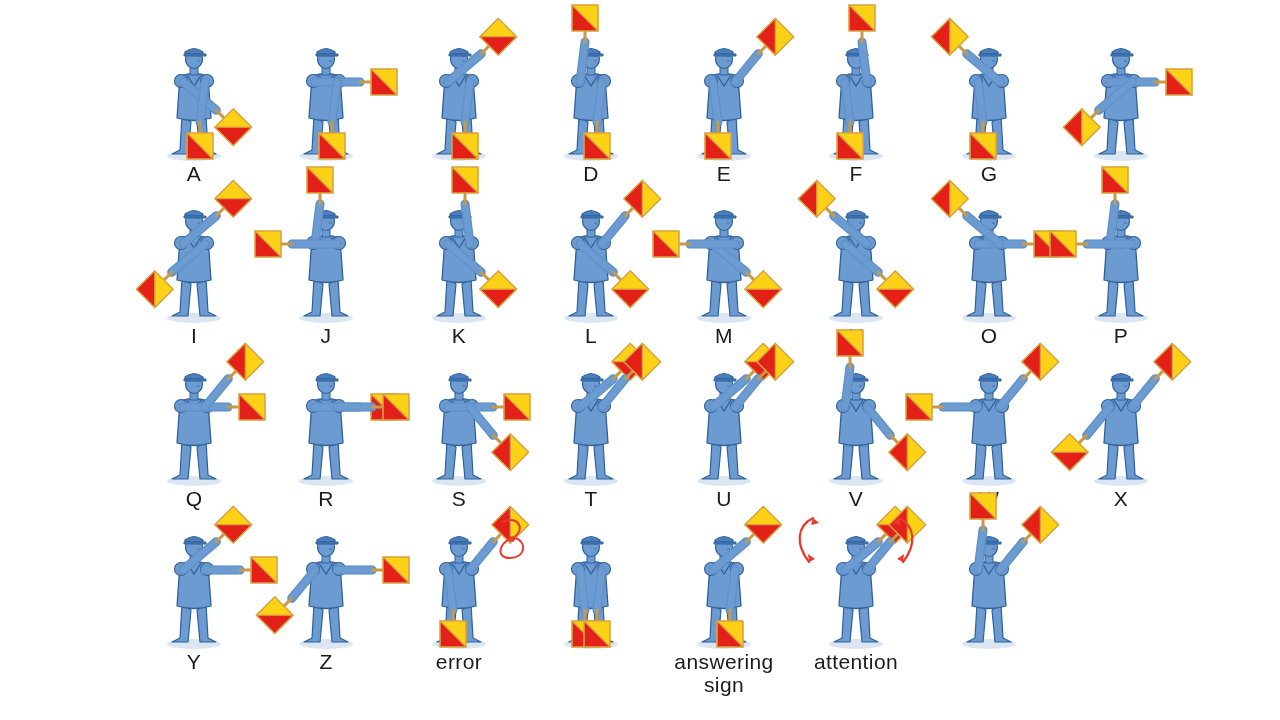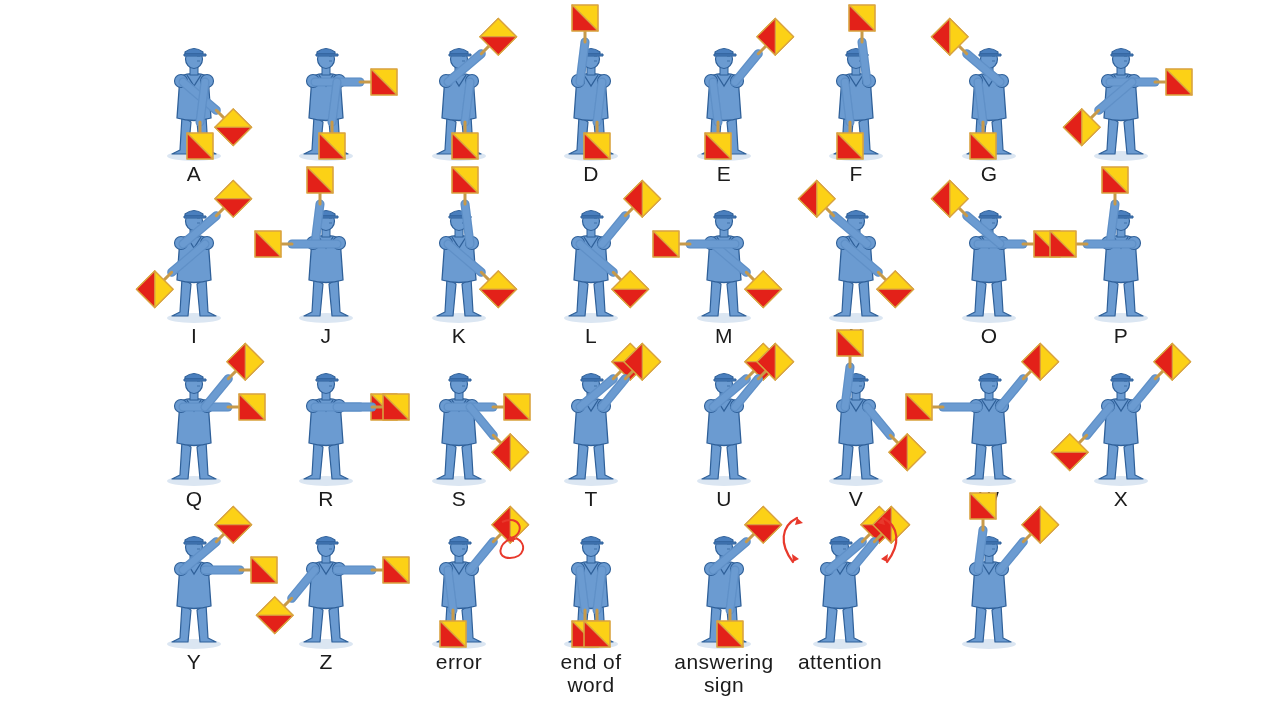--- a/index.html
+++ b/index.html
@@ -1063,22 +1063,20 @@
           <path d="M86,52 L80.99999999999999,92" stroke="#2f6099" stroke-width="9" stroke-linecap="round" fill="none" opacity="0.18"></path>
           <path d="M86,52 L80.99999999999999,92" stroke="#6b9bd1" stroke-width="6.5" stroke-linecap="round" fill="none"></path>
           <path d="M80.99999999999999,92 L80.99999999999999,108" stroke="#c79a4a" stroke-width="3" stroke-linecap="round"></path>
           <g transform="translate(80.99999999999999,116) rotate(0)">
             <path d="M-13,-13 L13,-13 L13,13 Z" fill="#fcd116" stroke="#d9a441" stroke-width="1.1" stroke-linejoin="round"></path>
             <path d="M-13,-13 L13,13 L-13,13 Z" fill="#e32119" stroke="#d9a441" stroke-width="1.1" stroke-linejoin="round"></path>
             <rect x="-13" y="-13" width="26" height="26" fill="none" stroke="#d9a441" stroke-width="1.1"></rect>
           </g>
         </svg>
       </div>
-      <div class="cap-label">end of
-word</div>
     </div>
     <div class="cell" style="left: 649px; top: 518px;">
       <div class="fig-wrap">
         <svg width="150" height="130" viewBox="0 0 150 130">
           <ellipse cx="75" cy="126" rx="27" ry="5" fill="#dbe6f2"></ellipse>
           <path d="M63,86 L61,120 L53,124 L69,124 L72,92 Z" fill="#6b9bd1" stroke="#2f6099" stroke-width="1.2" stroke-linejoin="round"></path>
           <path d="M87,86 L89,120 L97,124 L81,124 L78,92 Z" fill="#6b9bd1" stroke="#2f6099" stroke-width="1.2" stroke-linejoin="round"></path>
           <path d="M61,46 Q75,41 89,46 L92,88 Q75,93 58,88 Z" fill="#6b9bd1" stroke="#2f6099" stroke-width="1.3" stroke-linejoin="round"></path>
           <path d="M68,45 L75,56 L82,45" fill="none" stroke="#2f6099" stroke-width="1.3"></path>
           <circle cx="62" cy="51" r="6.5" fill="#6b9bd1" stroke="#2f6099" stroke-width="1.1"></circle>
@@ -1104,21 +1102,21 @@
           <g transform="translate(80.99999999999999,116) rotate(0)">
             <path d="M-13,-13 L13,-13 L13,13 Z" fill="#fcd116" stroke="#d9a441" stroke-width="1.1" stroke-linejoin="round"></path>
             <path d="M-13,-13 L13,13 L-13,13 Z" fill="#e32119" stroke="#d9a441" stroke-width="1.1" stroke-linejoin="round"></path>
             <rect x="-13" y="-13" width="26" height="26" fill="none" stroke="#d9a441" stroke-width="1.1"></rect>
           </g>
         </svg>
       </div>
       <div class="cap-label">answering
 sign</div>
     </div>
-    <div class="cell" style="left: 765px; top: 518px;">
+    <div class="cell" style="left: 781px; top: 518px;">
       <div class="fig-wrap">
         <svg width="150" height="130" viewBox="0 0 150 130">
           <ellipse cx="75" cy="126" rx="27" ry="5" fill="#dbe6f2"></ellipse>
           <path d="M63,86 L61,120 L53,124 L69,124 L72,92 Z" fill="#6b9bd1" stroke="#2f6099" stroke-width="1.2" stroke-linejoin="round"></path>
           <path d="M87,86 L89,120 L97,124 L81,124 L78,92 Z" fill="#6b9bd1" stroke="#2f6099" stroke-width="1.2" stroke-linejoin="round"></path>
           <path d="M61,46 Q75,41 89,46 L92,88 Q75,93 58,88 Z" fill="#6b9bd1" stroke="#2f6099" stroke-width="1.3" stroke-linejoin="round"></path>
           <path d="M68,45 L75,56 L82,45" fill="none" stroke="#2f6099" stroke-width="1.3"></path>
           <circle cx="62" cy="51" r="6.5" fill="#6b9bd1" stroke="#2f6099" stroke-width="1.1"></circle>
           <circle cx="88" cy="51" r="6.5" fill="#6b9bd1" stroke="#2f6099" stroke-width="1.1"></circle>
           <rect x="71" y="37" width="8" height="8" fill="#6b9bd1" stroke="#2f6099" stroke-width="1"></rect>

